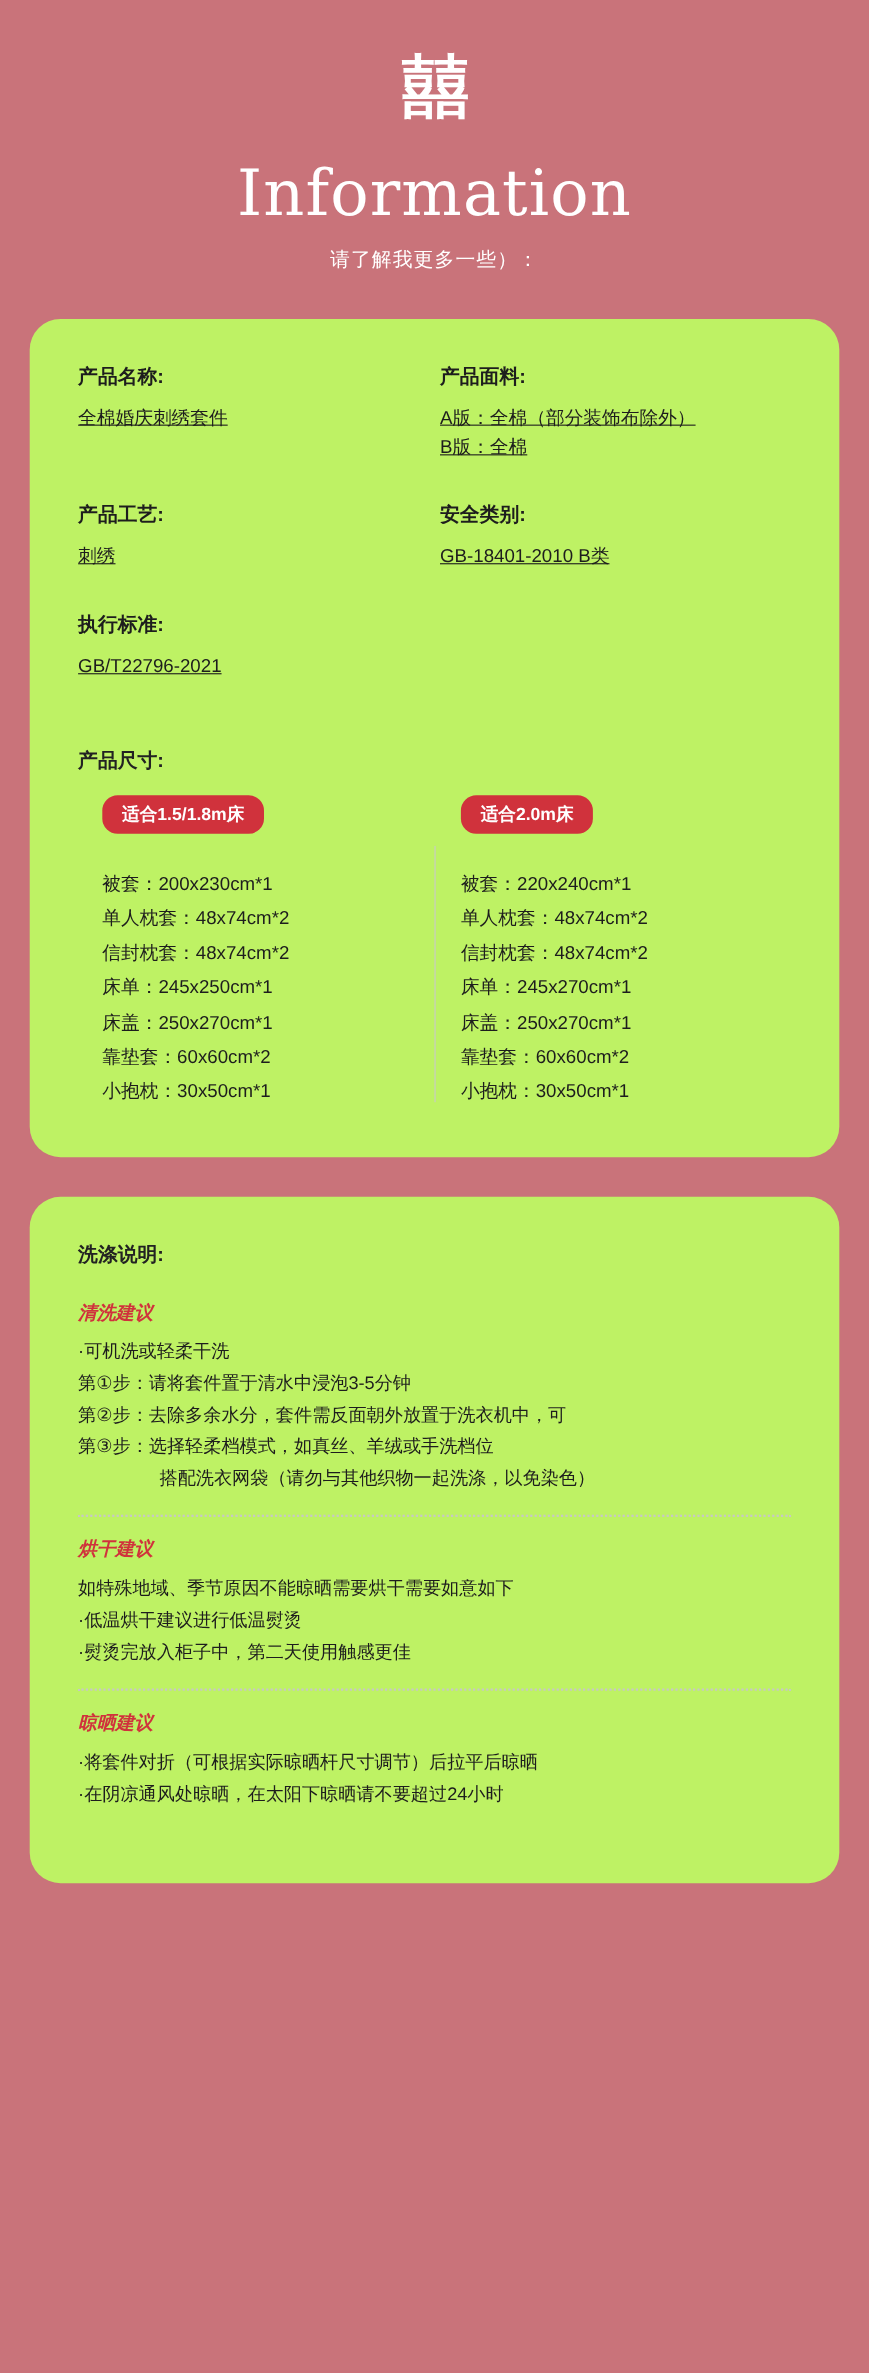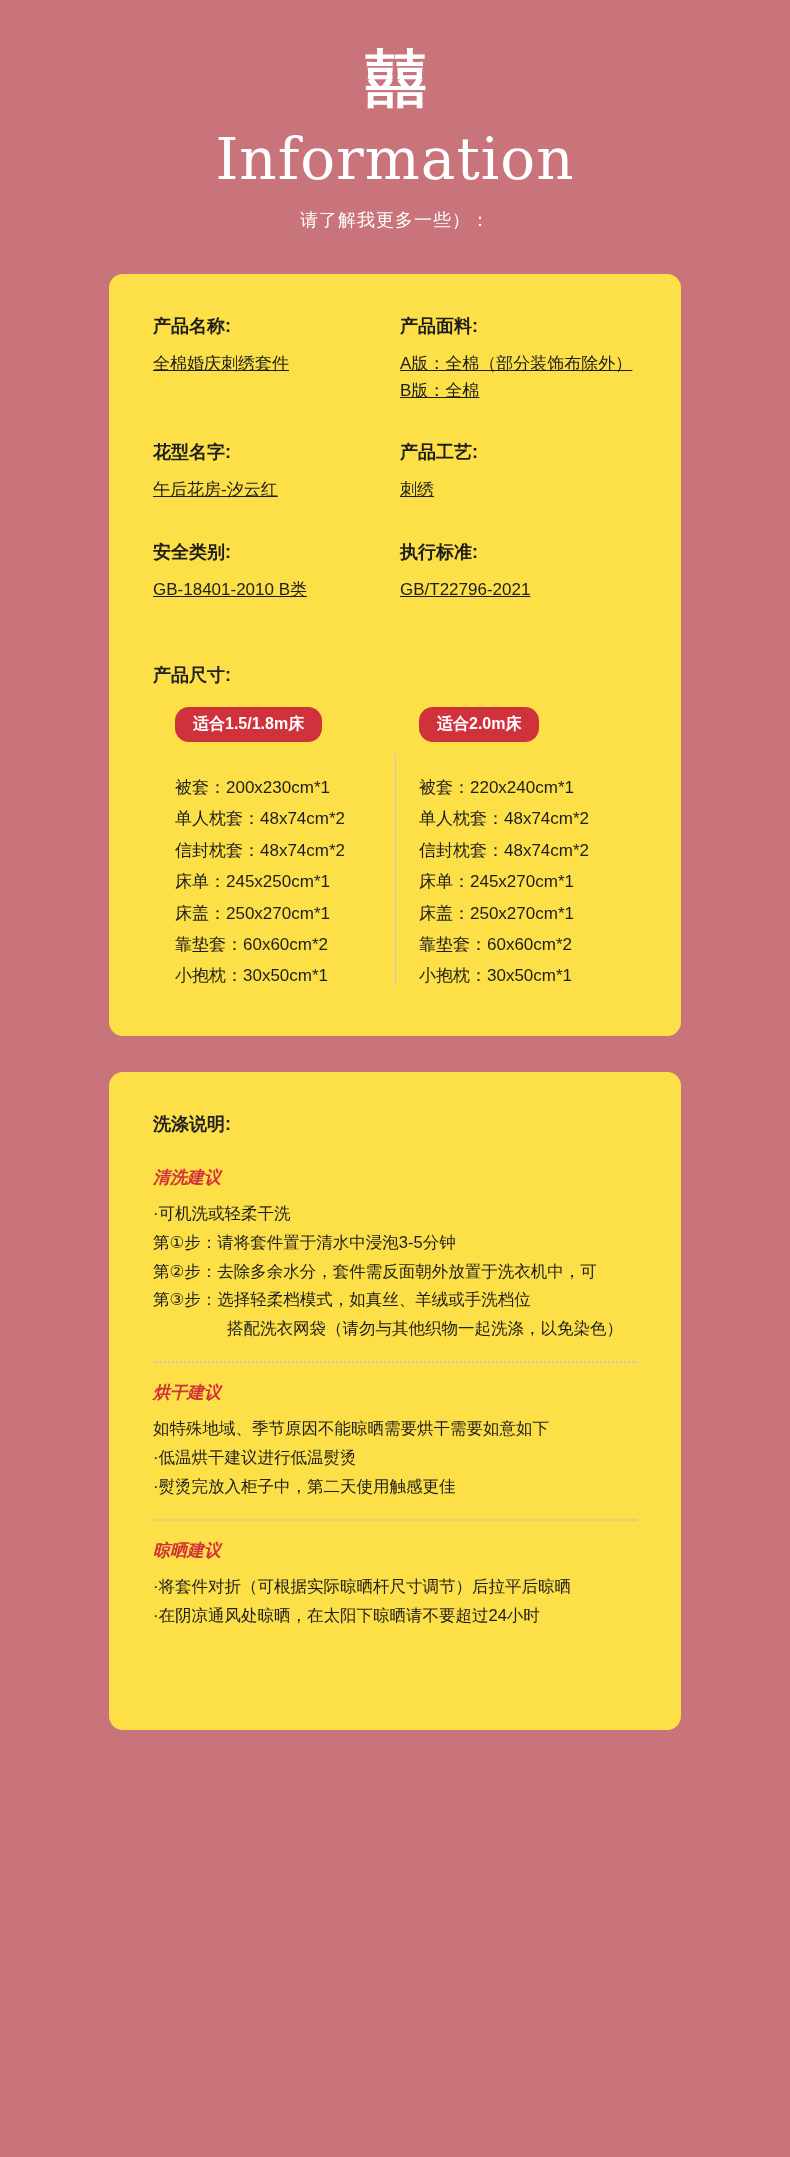--- a/index.html
+++ b/index.html
@@ -25,45 +25,45 @@
   }
   .xi-symbol {
     font-size: 62px;
     line-height: 1;
     color: #ffffff;
     font-family: "DejaVu Serif", serif;
     letter-spacing: -2px;
     font-weight: 700;
   }
   .info-title {
-    margin-top: 20px;
+    margin-top: 36px;
     font-size: 58px;
     line-height: 1;
     color: #ffffff;
     font-family: "DejaVu Serif", serif;
     letter-spacing: 1px;
     font-weight: 400;
   }
   .info-sub {
     margin-top: 20px;
     font-size: 18px;
     color: #ffffff;
     letter-spacing: 1px;
   }
 
   
   .card {
-    background: #fde047;
-    border-radius: 14px;
+    background: #bef264;
+    border-radius: 28px;
     margin: 0 auto;
-    width: 572px;
+    width: 736px;
     padding: 40px 44px 44px 44px;
   }
   .card-info { margin-top: 42px; }
-  .card-wash { margin-top: 36px; padding-bottom: 94px; }
+  .card-wash { margin-top: 36px; padding-bottom: 60px; }
 
   
   .info-grid {
     display: grid;
     grid-template-columns: 1fr 1fr;
     row-gap: 36px;
     column-gap: 10px;
   }
   .field-label {
     font-size: 18px;
@@ -165,24 +165,20 @@
         <div class="field-label">产品名称:</div>
         <div class="field-value">全棉婚庆刺绣套件</div>
       </div>
 
       <div>
         <div class="field-label">产品面料:</div>
         <div class="field-value" style="white-space:pre-line">A版：全棉（部分装饰布除外）
 B版：全棉</div>
       </div>
 
-      <div>
-        <div class="field-label">花型名字:</div>
-        <div class="field-value">午后花房-汐云红</div>
-      </div>
 
       <div>
         <div class="field-label">产品工艺:</div>
         <div class="field-value">刺绣</div>
       </div>
 
       <div>
         <div class="field-label">安全类别:</div>
         <div class="field-value">GB-18401-2010 B类</div>
       </div>

